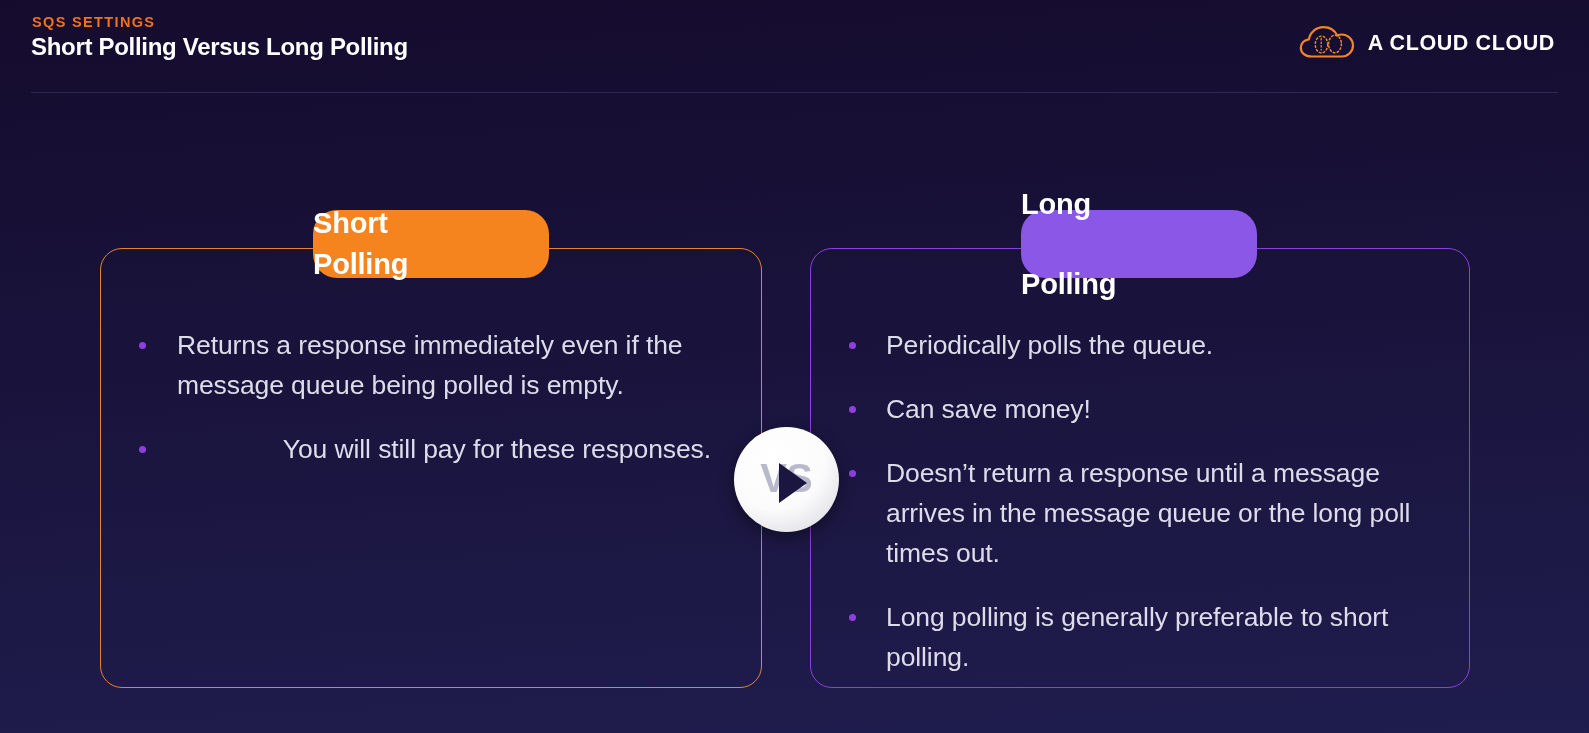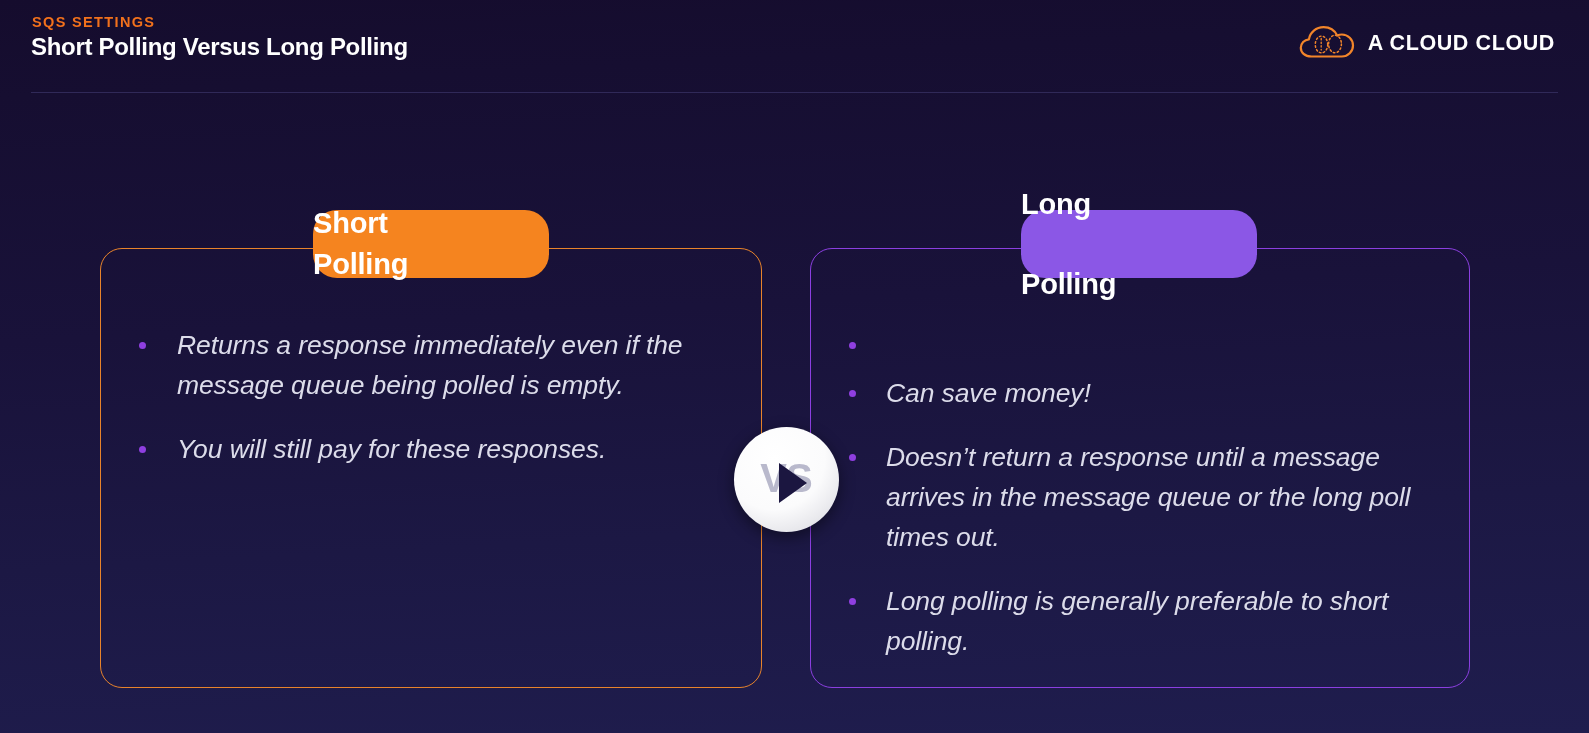--- a/index.html
+++ b/index.html
@@ -93,30 +93,29 @@
     box-sizing: border-box;
   }
   .panel-left  { left: 100px;  width: 662px; border-color: #e8832b; }
   .panel-right { left: 810px;  width: 660px; border-color: #8b3fe0; }
 
   .panel-body {
     position: absolute;
     left: 0; right: 16px;
     top: 76px;
     padding: 0 34px 0 38px;
-    font-style: italic;
   }
 
   .bullets { margin: 0; padding: 0; list-style: none; }
   .bullet {
     display: flex;
     align-items: flex-start;
     margin-bottom: 24px;
   }
-  .bullet:last-child { margin-bottom: 0; }
+  .bullet:last-child { margin-bottom: 0; justify-content: space-between; }
   .bullet-dot {
     flex: 0 0 auto;
     width: 7px;
     height: 7px;
     border-radius: 50%;
     background: #8f3fe0;
     margin-top: 17px;
     margin-right: 31px;
   }
   .bullet-text {
@@ -211,20 +210,21 @@
         </li>
       </ul>
     </div>
   </div>
 
   <div class="panel panel-right">
     <div class="panel-body">
       <ul class="bullets">
         <li class="bullet">
           <span class="bullet-dot"></span>
+          <span class="bullet-text">Periodically polls the queue.</span>
         </li>
         <li class="bullet">
           <span class="bullet-dot"></span>
           <span class="bullet-text">Can save money!</span>
         </li>
         <li class="bullet">
           <span class="bullet-dot"></span>
           <span class="bullet-text">Doesn’t return a response until a message arrives in the message queue or the long poll times out.</span>
         </li>
         <li class="bullet">

